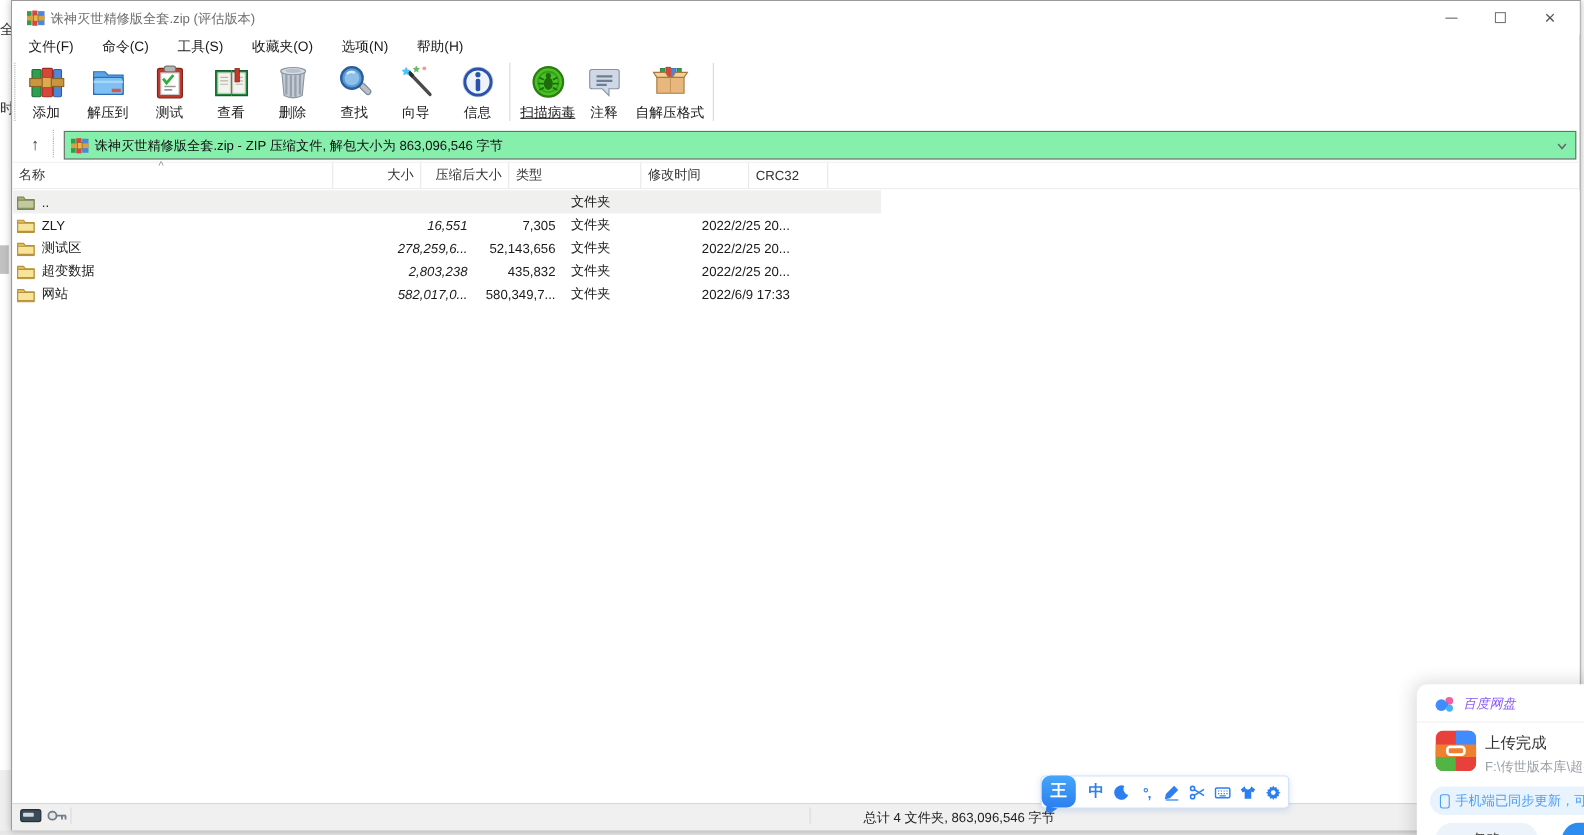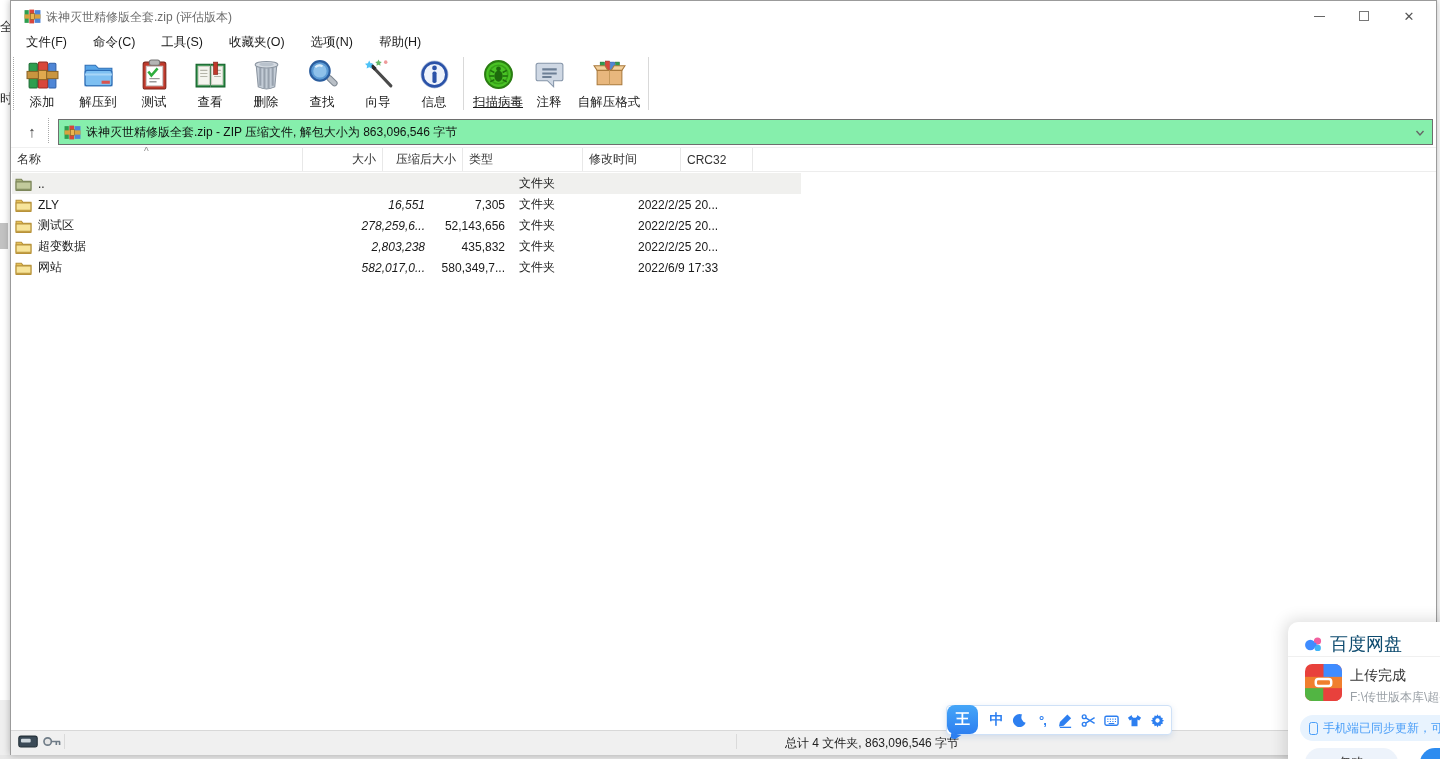--- a/index.html
+++ b/index.html
@@ -95,21 +95,21 @@
   .ime-items { position:absolute; left:38px; top:0; height:28px; display:flex; align-items:center; }
   .ime-btn { width:23px; height:24px; display:flex; align-items:center; justify-content:center; color:#2d7ff0; }
   .ime-lang { font-size:14px; font-weight:bold; }
   .ime-punct { font-size:13px; font-weight:bold; letter-spacing:-1px; }
   .ime-btn svg { width:15px; height:15px; }
 
   
   .popup { position:absolute; left:1288px; top:622px; width:200px; height:160px; background:#fff;
            border-top-left-radius:10px; box-shadow:-3px -2px 16px rgba(0,0,0,.14); z-index:6; }
   .pp-head { position:absolute; left:16px; top:10px; display:flex; align-items:center; gap:7px; }
-  .pp-head .pp-name { font-size:18px; color:#0c4a6e; }
+  .pp-head .pp-name { font-size:12px; color:#8b5cf6;font-style:italic; }
   .pp-div { position:absolute; left:0; top:34px; width:100%; border-top:1px solid #f0f0f0; }
   .pp-fileico { position:absolute; left:17px; top:42px; }
   .pp-title { position:absolute; left:62px; top:45px; font-size:14px; color:#333; }
   .pp-path { position:absolute; left:62px; top:67px; font-size:12px; color:#9aa0a6; white-space:nowrap; }
   .pp-banner { position:absolute; left:12px; top:93px; width:182px; height:26px; background:#e8f3fe; border-radius:13px;
                display:flex; align-items:center; padding-left:9px; gap:5px; color:#4a9ef8; font-size:12px; white-space:nowrap; overflow:hidden; }
   .pp-phone { width:9px; height:13px; border:1.4px solid #4a9ef8; border-radius:2.5px; flex:0 0 auto; }
   .pp-btns { position:absolute; left:17px; top:126px; display:flex; gap:22px; }
   .btn-ignore { width:93px; height:30px; border-radius:15px; background:#edf3fb; color:#444; font-size:13px;
                 display:flex; align-items:center; justify-content:center; }

